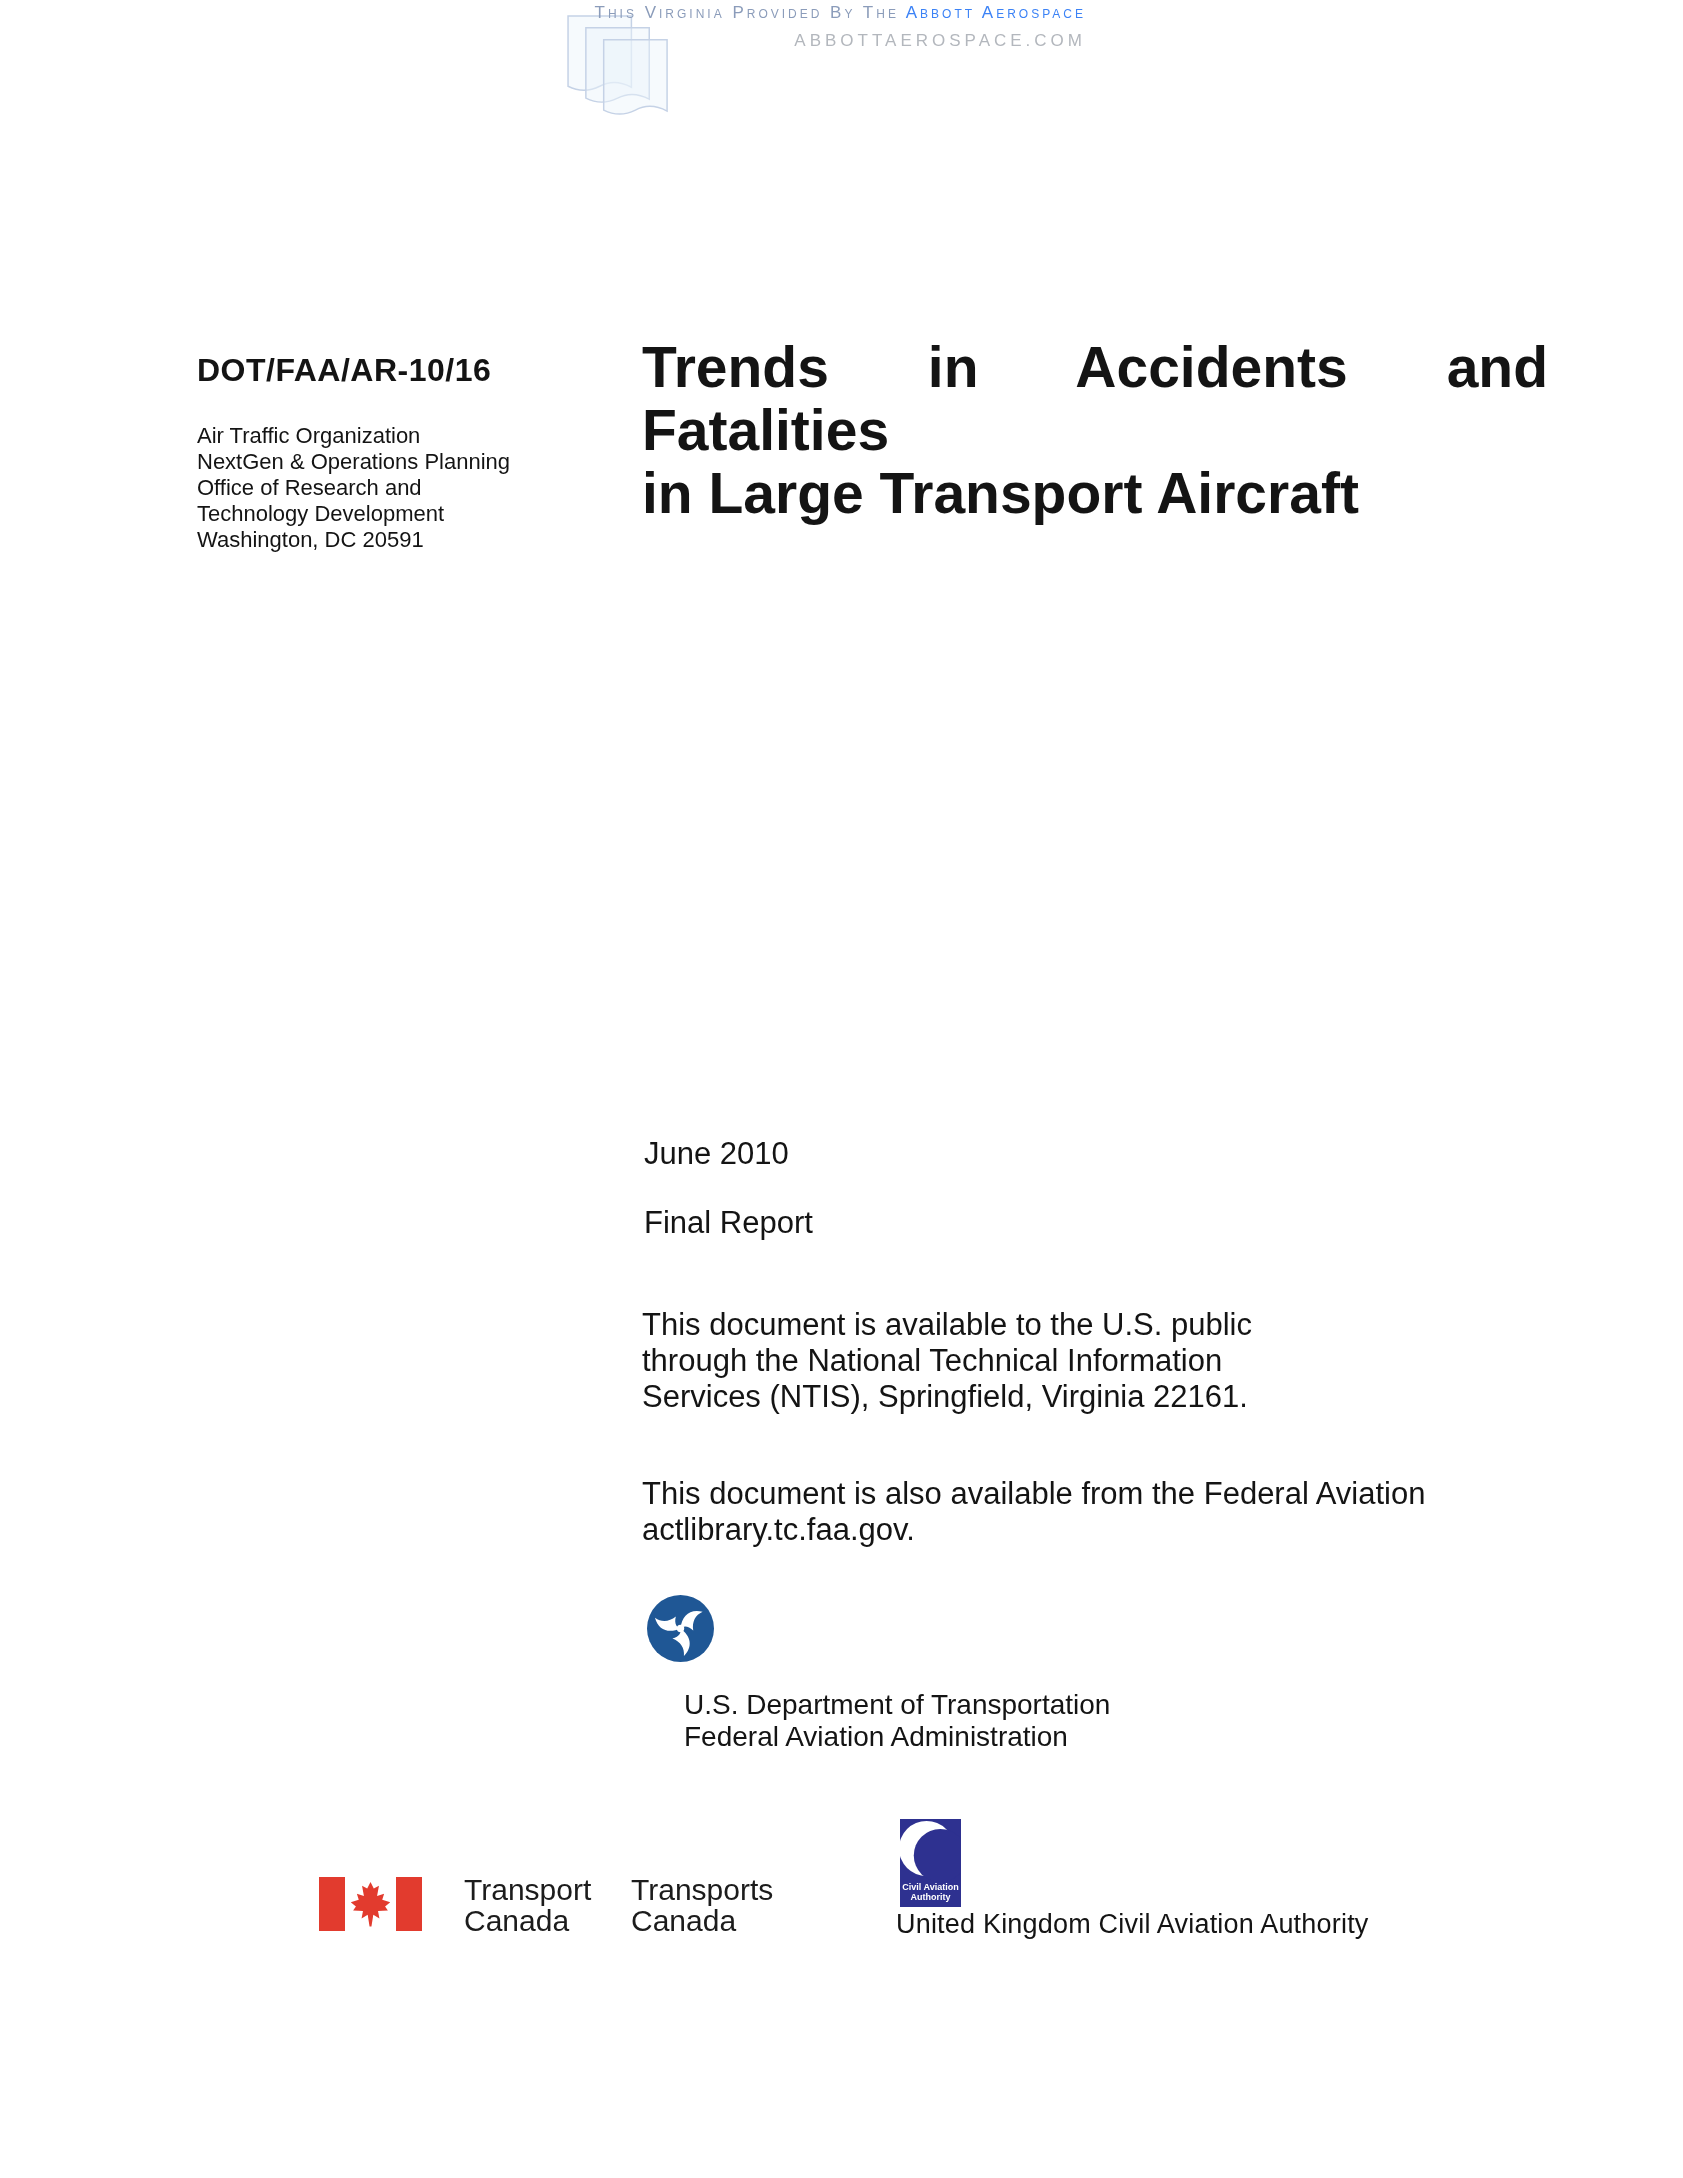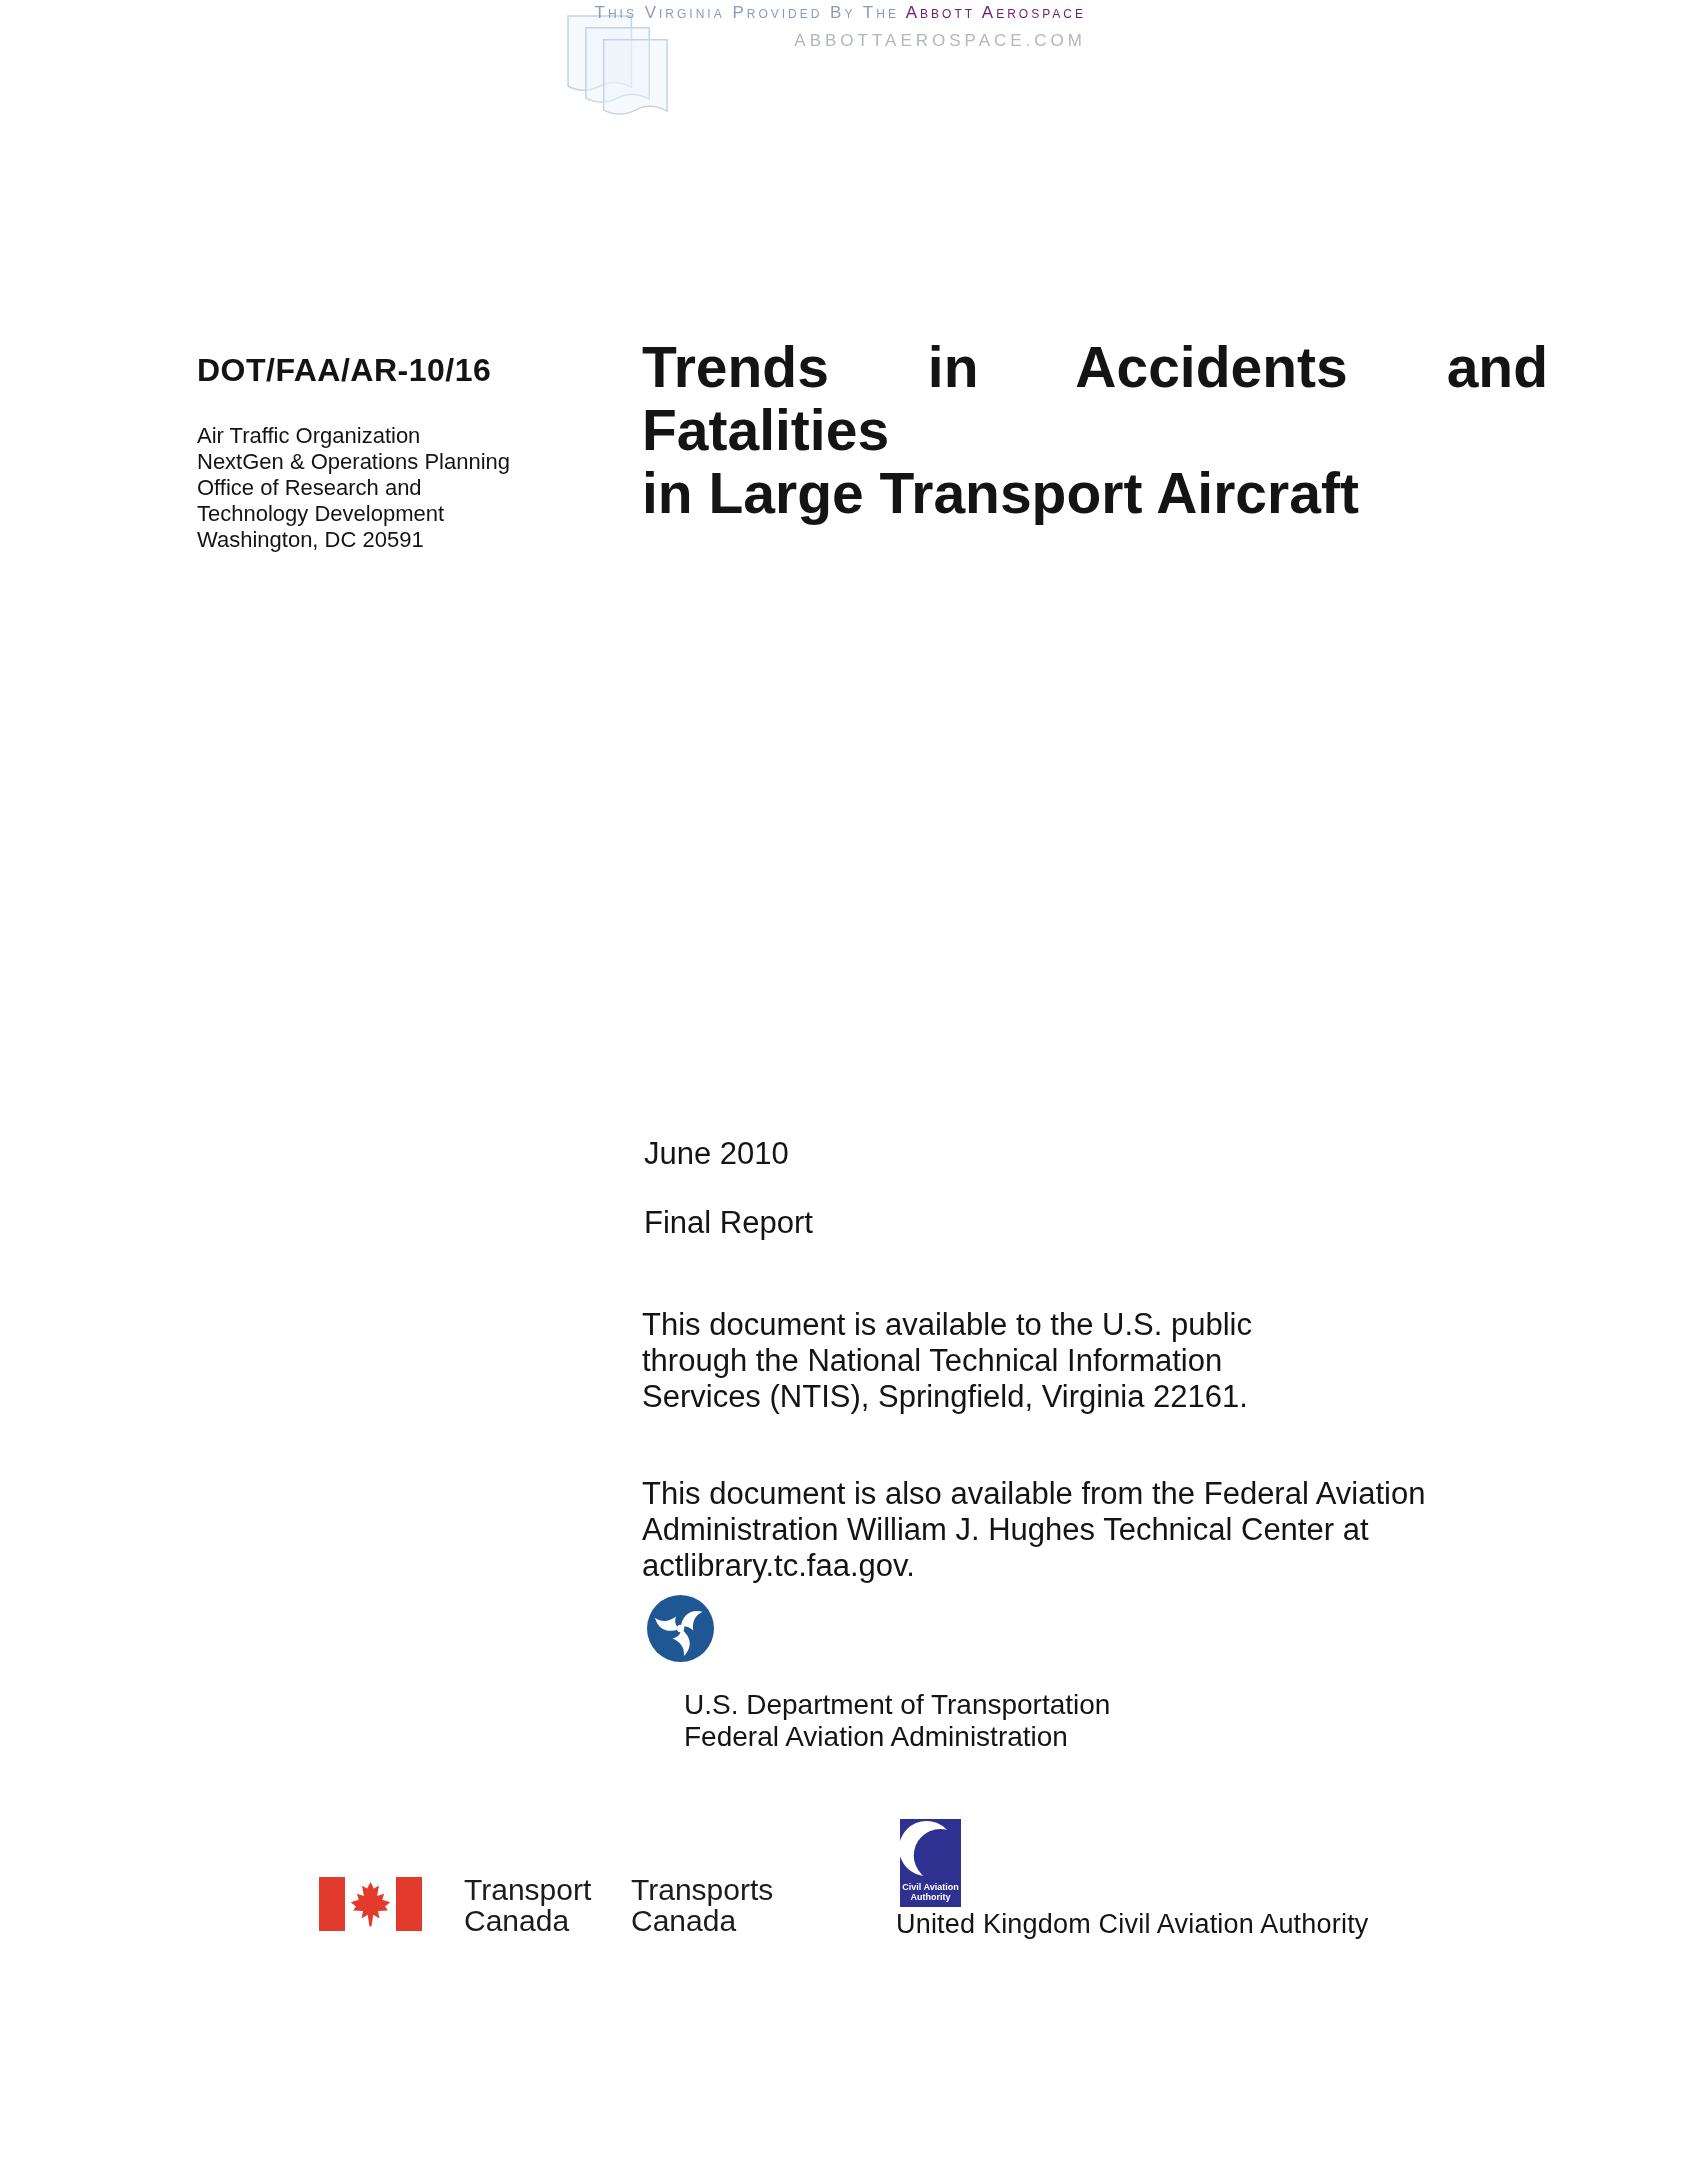--- a/index.html
+++ b/index.html
@@ -6,21 +6,21 @@
   .page{
     position:relative;width:1683px;height:2178px;background:#ffffff;overflow:hidden;
     font-family:"Liberation Sans", sans-serif;color:#141414;
   }
   .abs{position:absolute;}
 
   
   .hdr-text{right:597px;top:2px;text-align:right;white-space:nowrap;}
   .hdr-line1{font-size:17px;letter-spacing:3px;font-variant:small-caps;line-height:22px;}
   .hdr-line1 .provided{color:#8b9cba;}
-  .hdr-line1 .brand{color:#701a75;}
+  .hdr-line1 .brand{color:#3b82f6;}
   .hdr-line2{font-size:32px;letter-spacing:10px;font-variant:small-caps;color:#92a8cc;line-height:34px;margin-top:1px;}
   .hdr-line3{font-size:17px;letter-spacing:4px;color:#b3b7bd;line-height:20px;margin-top:7px;}
 
   
   .report-number{left:197px;top:352px;font-size:32px;font-weight:bold;letter-spacing:0.5px;}
   .org-block{left:197px;top:423px;font-size:22px;line-height:26px;}
 
   
   .title{left:642px;top:336px;width:906px;font-size:57px;font-weight:bold;line-height:63px;letter-spacing:0px;}
   .title .justified{text-align:justify;text-align-last:justify;}
@@ -94,21 +94,20 @@
   <div class="abs final-report">Final Report</div>
 
   <div class="abs para para1">
     <div>This document is available to the U.S. public</div>
     <div>through the National Technical Information</div>
     <div>Services (NTIS), Springfield, Virginia 22161.</div>
   </div>
 
   <div class="abs para para2">
     <div>This document is also available from the Federal Aviation</div>
-    <div>Administration William J. Hughes Technical Center at</div>
     <div>actlibrary.tc.faa.gov.</div>
   </div>
 
   <div class="abs dot-logo">
     <svg width="67" height="67" viewBox="0 0 100 100">
       <circle cx="50" cy="50" r="50" fill="#1f5795"></circle>
       <g fill="#ffffff">
         <g id="arm">
           <path d="M50,50 C52,31 64,20 83,25 C72,30 67,40 69,53 C61,45 54,46 50,50 Z"></path>
         </g>

